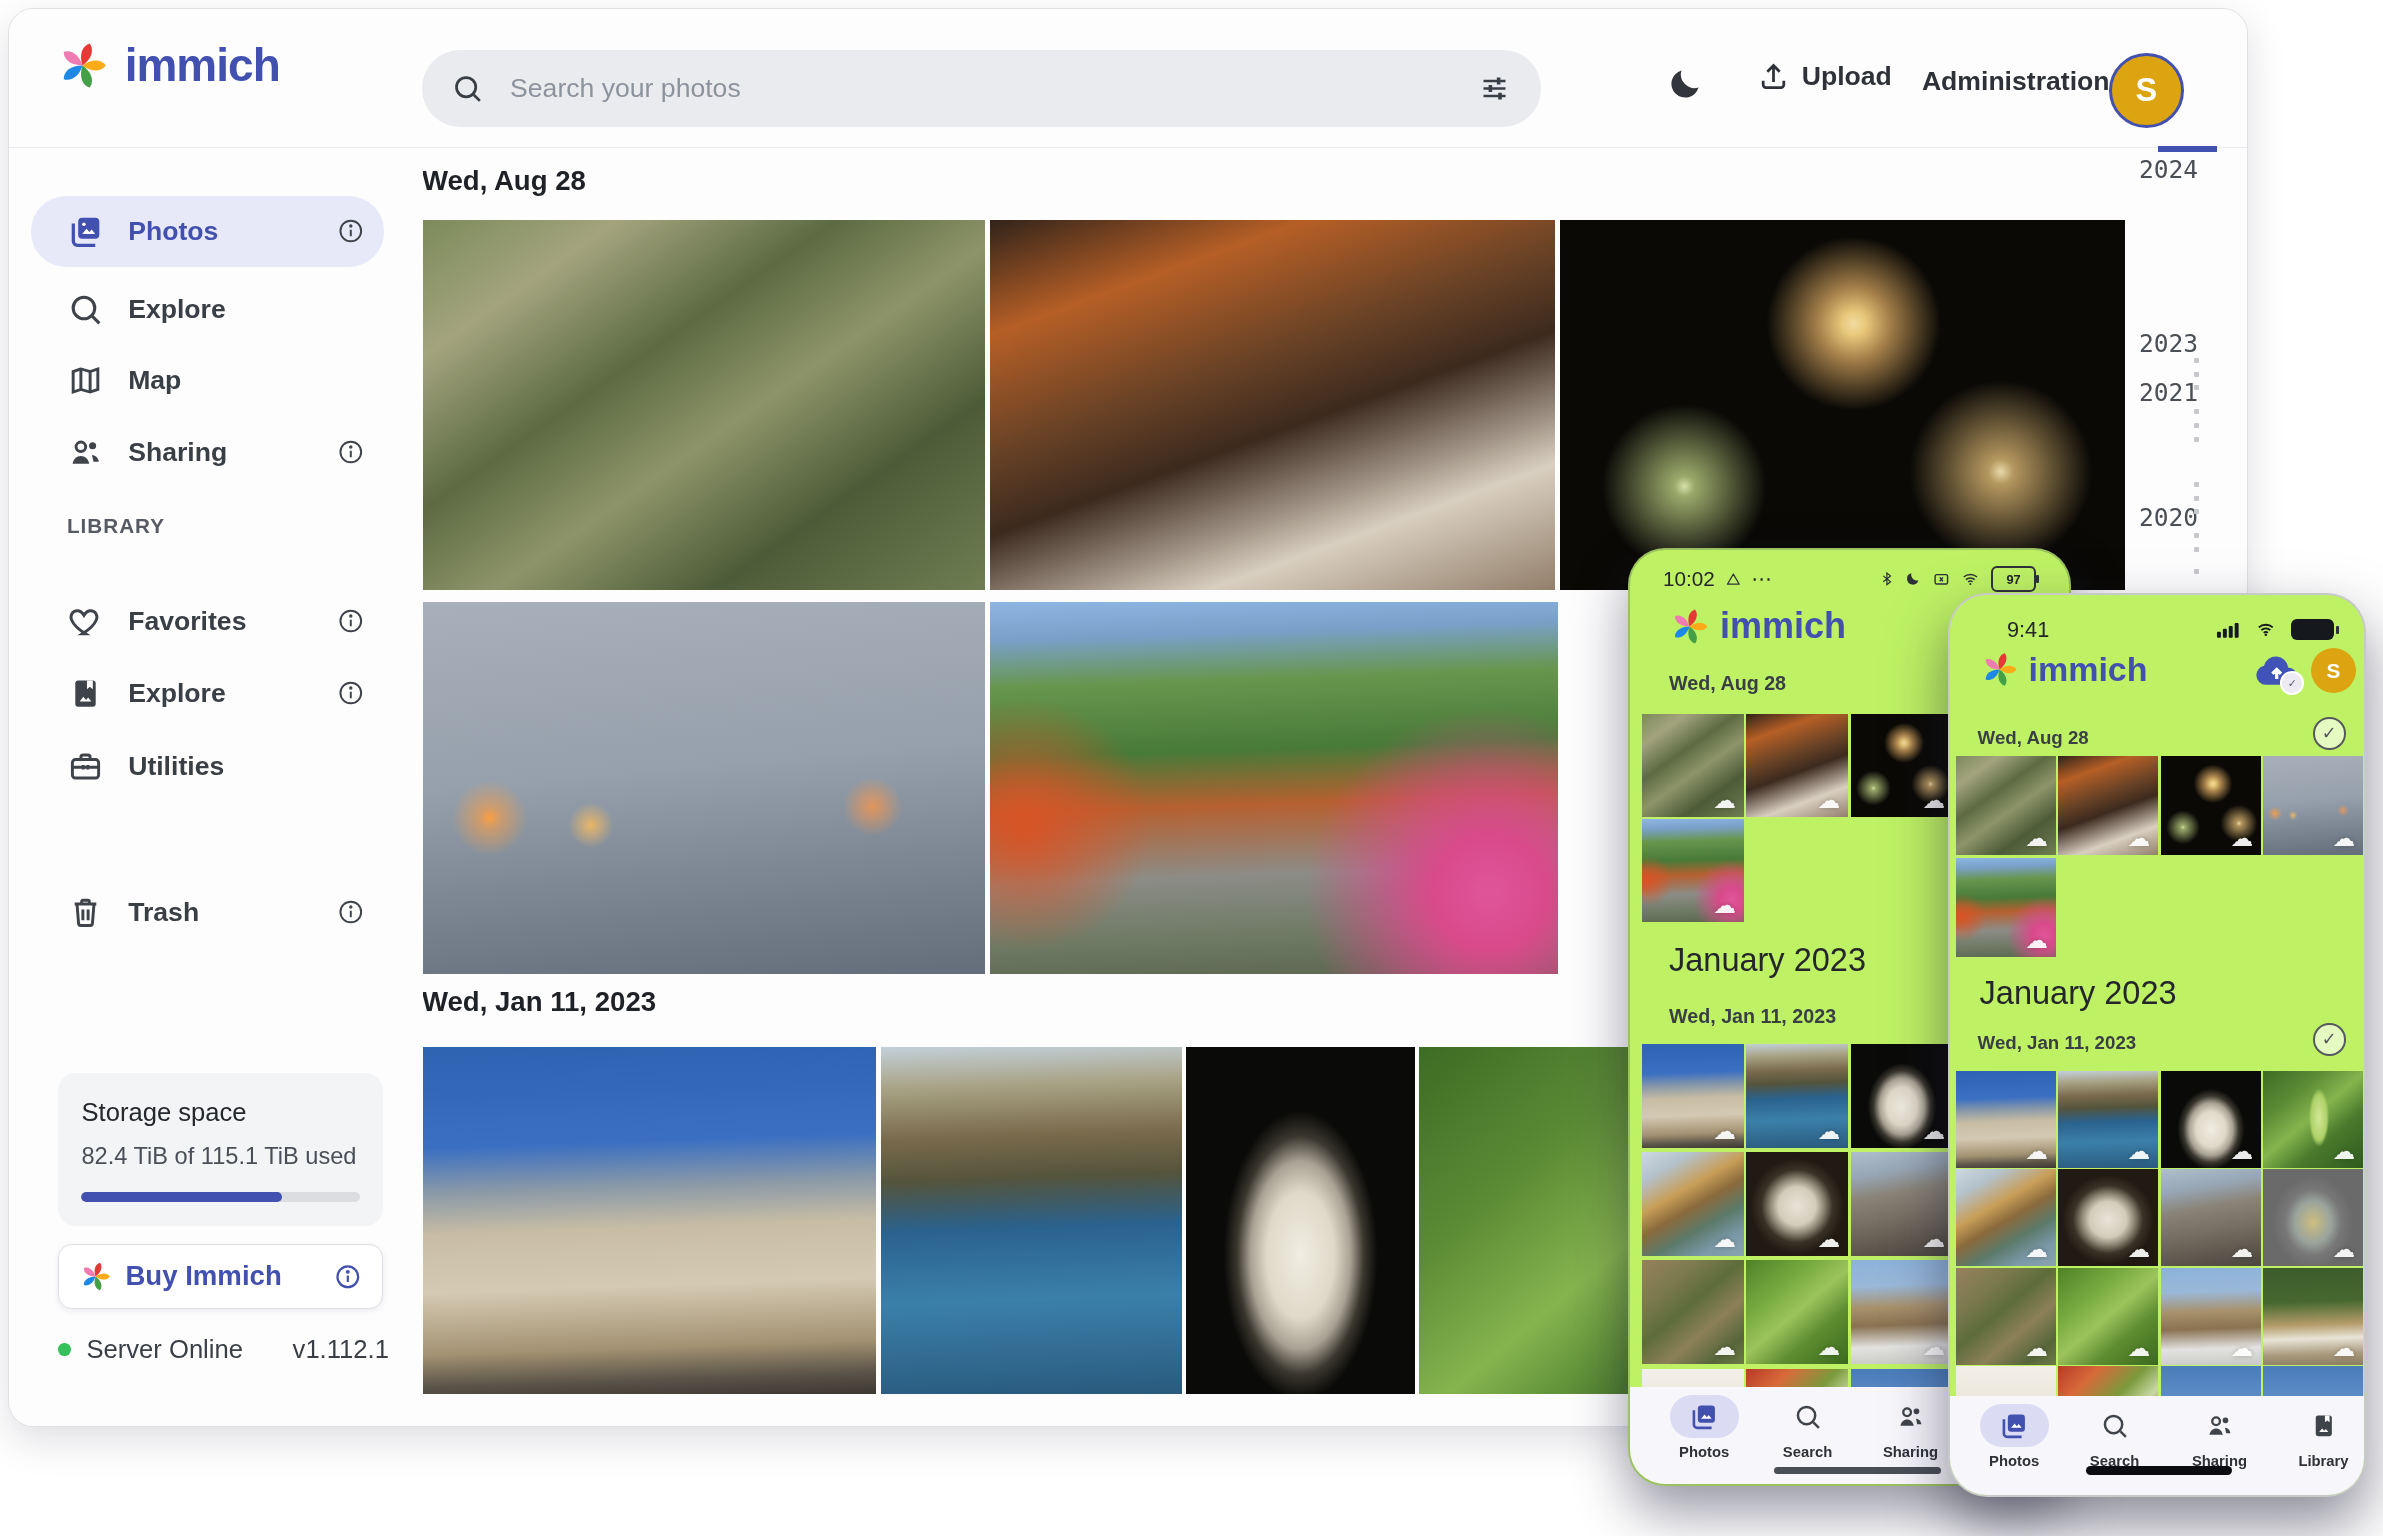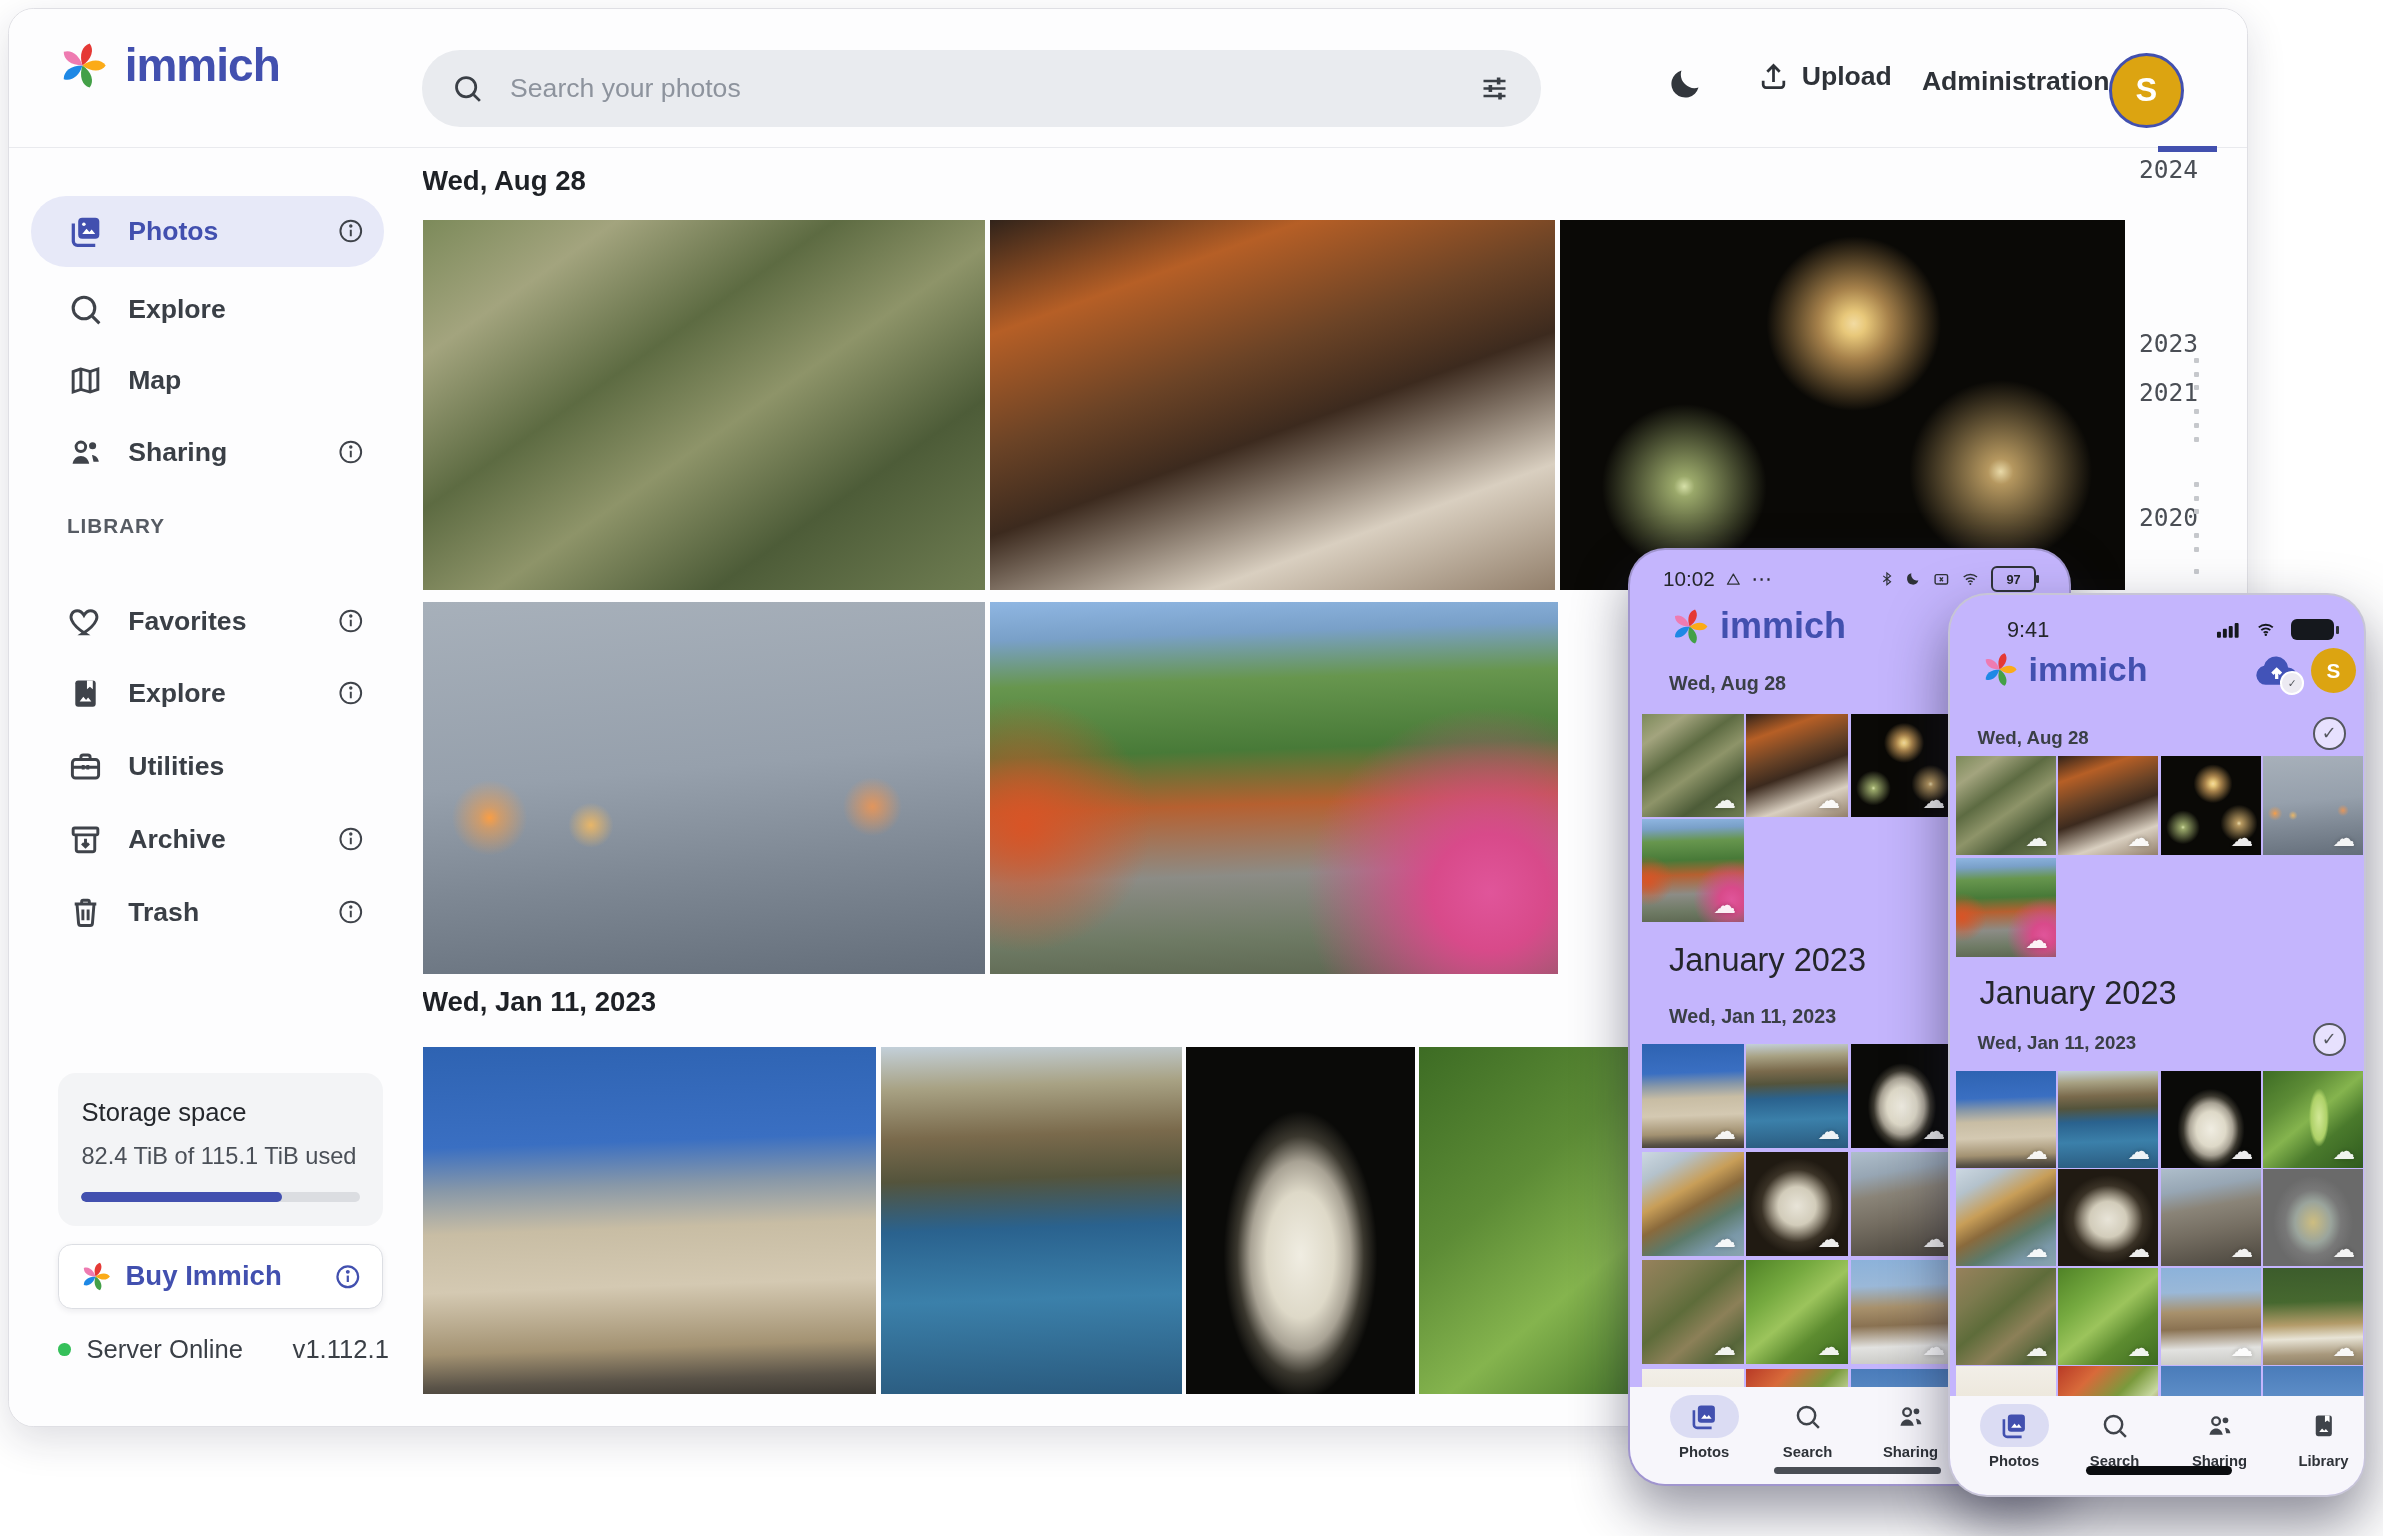--- a/index.html
+++ b/index.html
@@ -54,21 +54,21 @@
   .sec-h2{top:977px}
   .dtile{position:absolute;background-size:cover;cursor:pointer}
 
   
   .scrub-line{position:absolute;left:2149px;top:137px;width:59px;height:5.9px;background:#4250af;z-index:6}
   .scrub-year{position:absolute;left:2130px;font-family:"DejaVu Sans Mono",monospace;font-size:24.6px;color:#4a4e55;z-index:6;cursor:pointer}
   .sy-0{top:146px}.sy-1{top:320px}.sy-2{top:369px}.sy-3{top:494px}
   .scrub-dot{position:absolute;left:2185px;width:4.9px;height:4.9px;border-radius:1px;background:#c6c8cc;z-index:6}
 
   
-  .phone{position:absolute;overflow:hidden;background:#c4b5fd;box-sizing:border-box}
+  .phone{position:absolute;overflow:hidden;background:#bef264;box-sizing:border-box}
   .phone1{left:1628px;top:548px;width:443px;height:938px;border-radius:37px;z-index:10;
     border:2px solid rgba(70,70,85,.28);box-shadow:0 25.6px 54px rgba(25,25,50,.45)}
   .phone2{left:1948px;top:593px;width:418px;height:904px;border-radius:39px;z-index:20;
     border:2px solid rgba(200,198,210,.9);box-shadow:0 27.6px 59px rgba(25,25,50,.5)}
   .p-status{position:absolute;left:0;right:0;display:flex;align-items:center;color:#24262b}
   .p1 .p-status{top:15.8px;padding:0 33px;font-size:20.7px;gap:9.9px}
   .p2 .p-status{top:21.7px;padding:0 29.6px 0 57px;font-size:21.7px;font-weight:normal;gap:14px}
   .p-status .spacer{flex:1}
   .batt1{width:41px;height:22.7px;border:2px solid #2e3238;border-radius:5.9px;display:flex;align-items:center;justify-content:center;
     font-size:12.8px;font-weight:bold;position:relative}
@@ -258,37 +258,20 @@
       <span class="ic">
         <svg width="37" height="37" viewBox="0 0 24 24" fill="none" stroke="#3f434a" stroke-width="1.9">
           <rect x="3.5" y="7.5" width="17" height="12" rx="2"></rect>
           <path d="M9 7.5V6a1.5 1.5 0 0 1 1.5-1.5h3A1.5 1.5 0 0 1 15 6v1.5"></path>
           <path d="M3.5 12.5h17M10.5 11v3M13.5 11v3"></path>
         </svg>
       </span>
       <span class="lbl">Utilities</span>
     </div>
 
-    <div class="side-item" style="top:656px">
-      <span class="ic">
-        <svg width="37" height="37" viewBox="0 0 24 24" fill="none" stroke="#3f434a" stroke-width="1.9">
-          <rect x="4" y="4.5" width="16" height="4.5" rx="1"></rect>
-          <path d="M6 9v9.5A1.5 1.5 0 0 0 7.5 20h9a1.5 1.5 0 0 0 1.5-1.5V9"></path>
-          <path d="M12 11.5v5M9.8 14.5l2.2 2.2 2.2-2.2"></path>
-        </svg>
-      </span>
-      <span class="lbl">Archive</span>
-      <span class="side-info">
-        <svg width="29.6" height="29.6" viewBox="0 0 24 24" fill="none" stroke="#3f434a" stroke-width="1.6">
-          <circle cx="12" cy="12" r="8.4"></circle>
-            <line x1="12" y1="11" x2="12" y2="16.2"></line>
-            <circle cx="12" cy="8" r="0.6" fill="#3f434a"></circle>
-        </svg>
-      </span>
-    </div>
 
     <div class="side-item" style="top:729px">
       <span class="ic">
         <svg width="37" height="37" viewBox="0 0 24 24" fill="none" stroke="#3f434a" stroke-width="1.9">
           <path d="M5 6.5h14M9.5 6.5V5a1 1 0 0 1 1-1h3a1 1 0 0 1 1 1v1.5"></path>
           <path d="M6.5 6.5 7.5 19a1.5 1.5 0 0 0 1.5 1.4h6A1.5 1.5 0 0 0 16.5 19l1-12.5"></path>
           <path d="M10.3 10v7M13.7 10v7"></path>
         </svg>
       </span>
       <span class="lbl">Trash</span>

